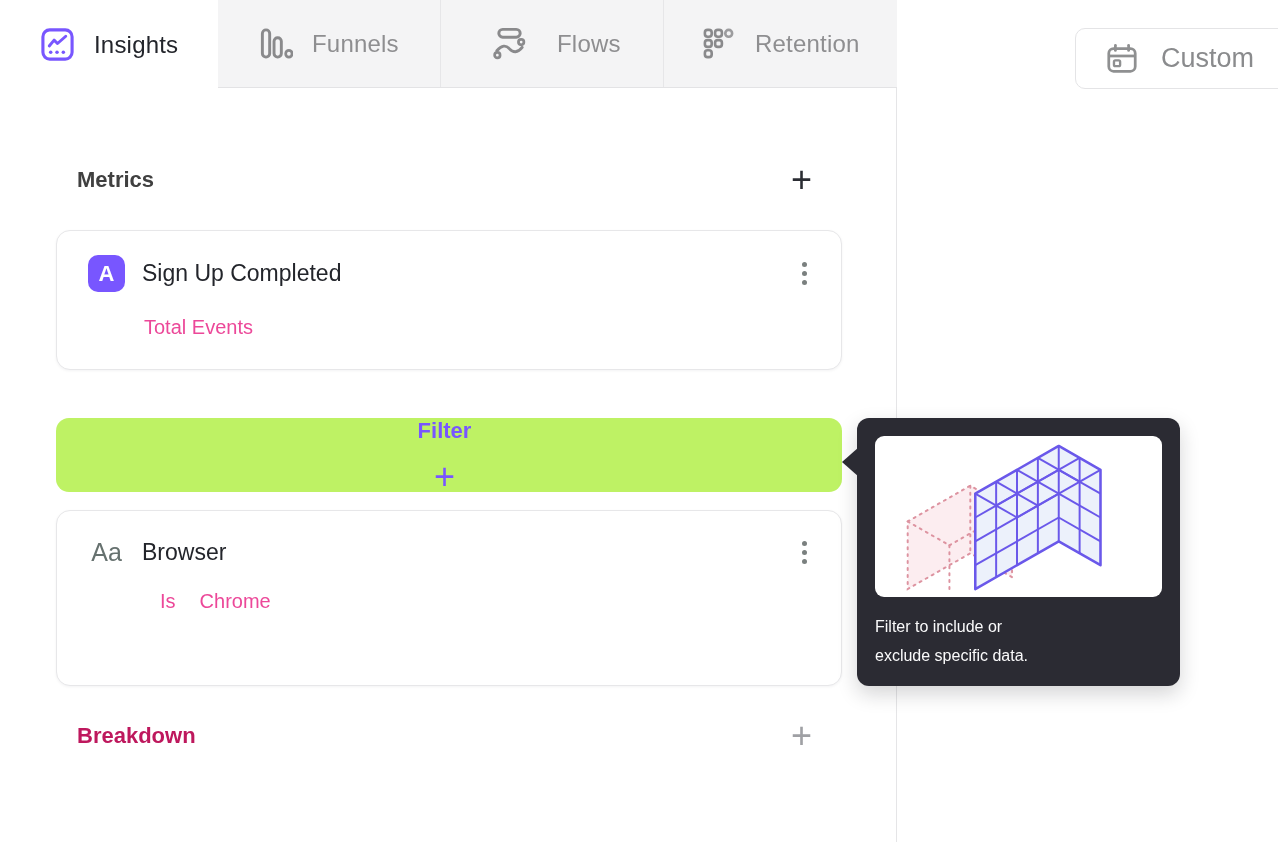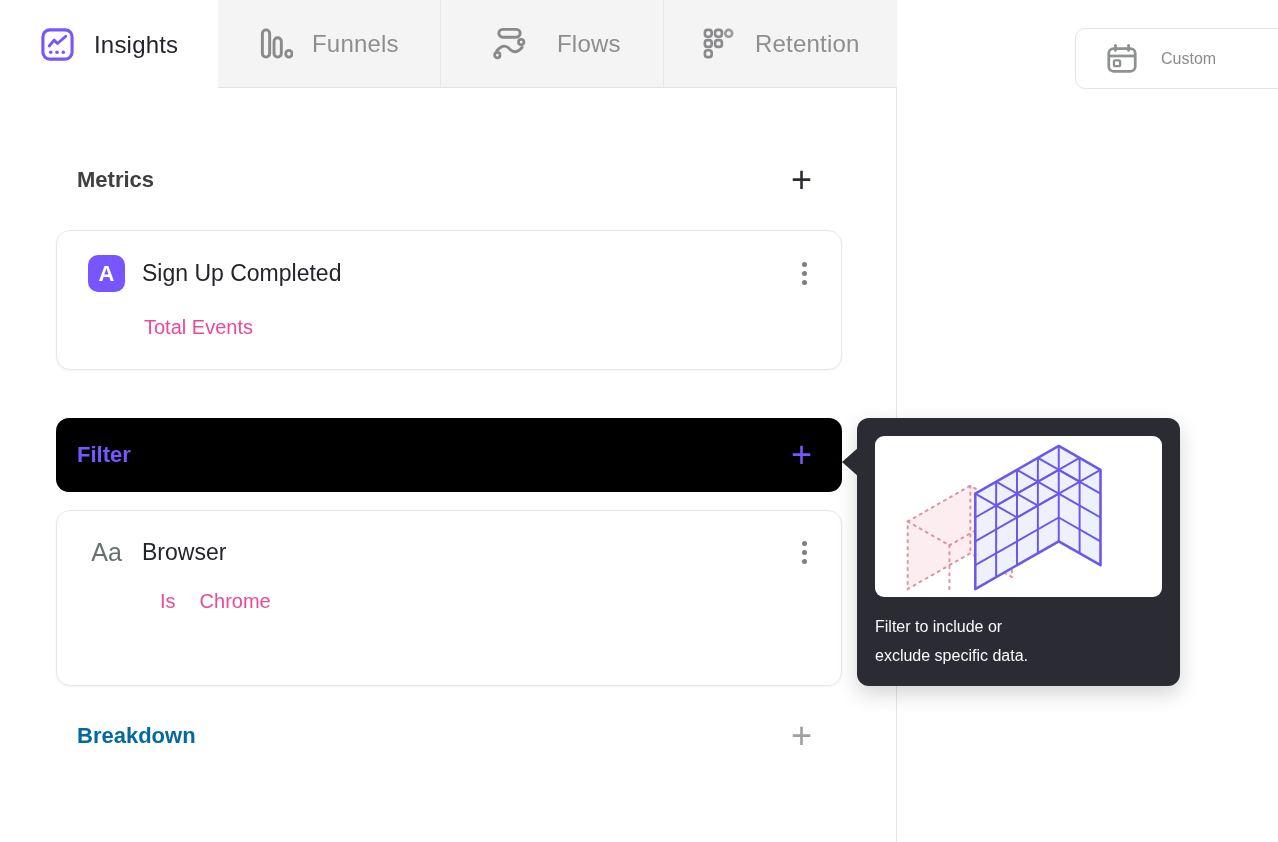--- a/index.html
+++ b/index.html
@@ -21,29 +21,29 @@
   .tab-insights .tab-label { color:#23252B; font-weight:500;text-align:center; }
   .tab-funnels   { width:222px; border-radius:12px 0 0 12px; }
   .tab-flows     { width:223px; border-left:1px solid #E6E6E8; padding-left:51px;gap:30px; }
   .tab-retention { width:234px; border-left:1px solid #E6E6E8; padding-left:37px; }
   .tab-icon { width:35px; height:35px; flex:0 0 auto; }
 
   
   .custom-btn { position:absolute; left:1075px; top:28px; width:225px; height:61px;
                 background:#fff; border:1px solid #E4E4E6; border-radius:10px;
                 display:flex; align-items:center; gap:22px; padding-left:29px; cursor:pointer; }
-  .custom-btn .custom-label { font-size:16px; color:#8A8B8D; }
+  .custom-btn .custom-label { font-size:27px; color:#8A8B8D; }
   .custom-btn svg { width:34px; height:34px; }
 
   
   .section-header { position:absolute; left:56px; width:786px; height:40px;
                     display:flex; align-items:center; justify-content:space-between;
                     padding:0 30px 0 21px; }
   .section-title { font-size:22px; font-weight:700; color:#404040; }
-  .section-title.muted { color:#0369a1; }
+  .section-title.muted { color:#be185d; }
   .add-btn { font-size:36px; font-weight:300; line-height:30px; cursor:pointer;
              color:#2B2D33; user-select:none; }
   .add-btn.purple { color:#7856FF; }
   .add-btn.muted  { color:#9FA0A4; }
 
   
   .card { position:absolute; left:56px; width:786px; background:#fff;
           border:1px solid #E7E7E9; border-radius:14px;
           box-shadow:0 1px 3px rgba(25,25,35,.05); }
   .card-top { display:flex; align-items:center; padding:24px 28px 0 31px; }
@@ -52,22 +52,22 @@
              display:flex; align-items:center; justify-content:center; }
   .type-aa { width:37px; font-size:25px; font-weight:500; color:#66716F; text-align:center; }
   .card-title { margin-left:17px; font-size:23px; font-weight:500; color:#23252B; flex:1; }
   .kebab { display:flex; flex-direction:column; gap:4px; padding:4px 6px; cursor:pointer; }
   .kebab i { width:5px; height:5px; border-radius:50%; background:#7A807F; display:block; }
   .card-sub { padding:24px 28px 26px 87px; font-size:20px; color:#ec4899; }
   .card-sub .op { margin-right:24px;margin-left:16px; }
 
   
   .filter-row { position:absolute; left:56px; top:418px; width:786px; height:74px;
-                background:#000000; border-radius:13px; display:flex; align-items:center;
-                justify-content:space-between; padding:0 30px 0 21px; }
+                background:#bef264; border-radius:13px; display:flex; align-items:center;
+                justify-content:space-between; padding:0 30px 0 21px;flex-direction:column; }
   .filter-row .section-title { color:#7856FF; }
 
   
   .tooltip { position:absolute; left:857px; top:418px; width:323px; height:268px;
              background:#2B2B33; border-radius:12px; z-index:5;
              box-shadow:0 8px 20px rgba(20,20,30,.18); }
   .tooltip .arrow { position:absolute; left:-15px; top:29px; width:0; height:0;
                     border-top:15px solid transparent; border-bottom:15px solid transparent;
                     border-right:17px solid #2B2B33; }
   .tooltip .illus { position:absolute; left:18px; top:18px; width:287px; height:161px;

